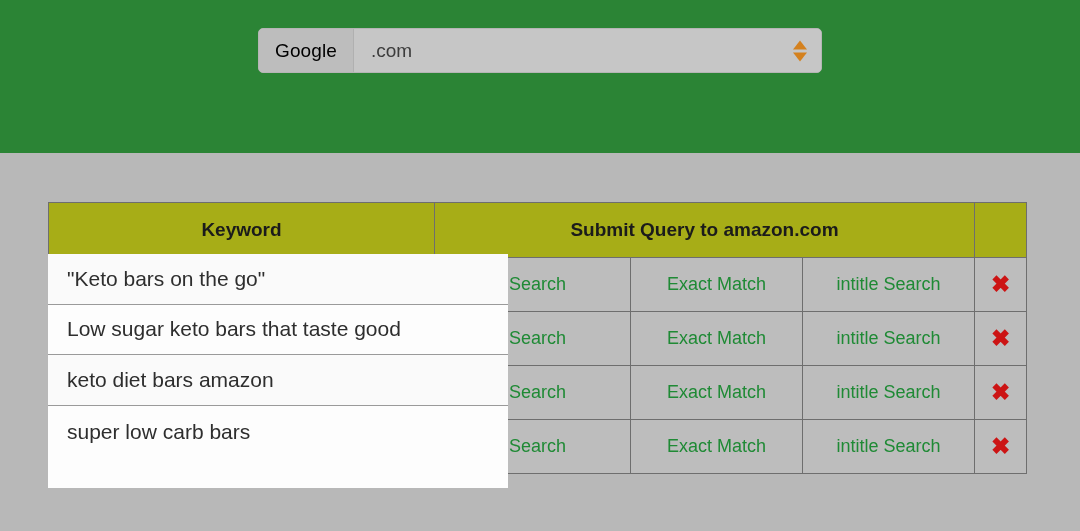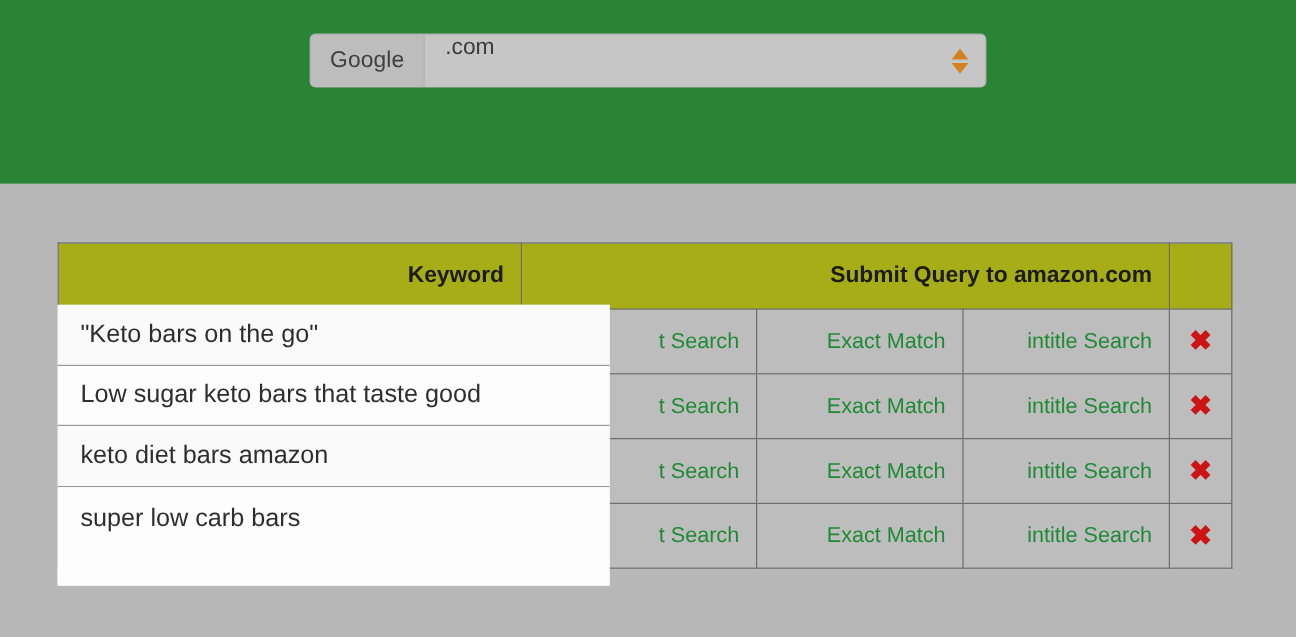--- a/index.html
+++ b/index.html
@@ -29,27 +29,27 @@
     border-radius: 5px;
     overflow: hidden;
     background: #c6c6c6;
   }
   .engine-prefix {
     width: 95px;
     background: #bdbdbd;
     border-right: 1px solid #b0b0b0;
     display: flex; align-items: center; justify-content: center;
     font-size: 19px;
-    color: #404040;
+    color: #000000;
     letter-spacing: .1px;
   }
   .engine-select {
     flex: 1;
     background: #c6c6c6;
-    display: flex; align-items: flex-start;
+    display: flex; align-items: center;
     padding-left: 17px;
     font-size: 19px;
     color: #3c3c3c;
     position: relative;
   }
   .spinner {
     position: absolute; right: 14px; top: 50%;
     transform: translateY(-50%);
     display: flex; flex-direction: column; align-items: center;
     gap: 3px;
@@ -87,21 +87,21 @@
     position: absolute;
     left: 48px; top: 202px;
     width: 978px;
     border-collapse: collapse;
     table-layout: fixed;
   }
   .kw-table th, .kw-table td {
     border: 1px solid #6e6e6e;
     height: 50px;
     padding: 16px 14px;
-    text-align: right;
+    text-align: center;
     vertical-align: middle;
   }
   .kw-table thead th {
     background: #a7ad17;
     color: #1b1b1b;
     font-size: 19px;
     font-weight: bold;
     height: 52px;
   }
   .kw-table tbody td {

